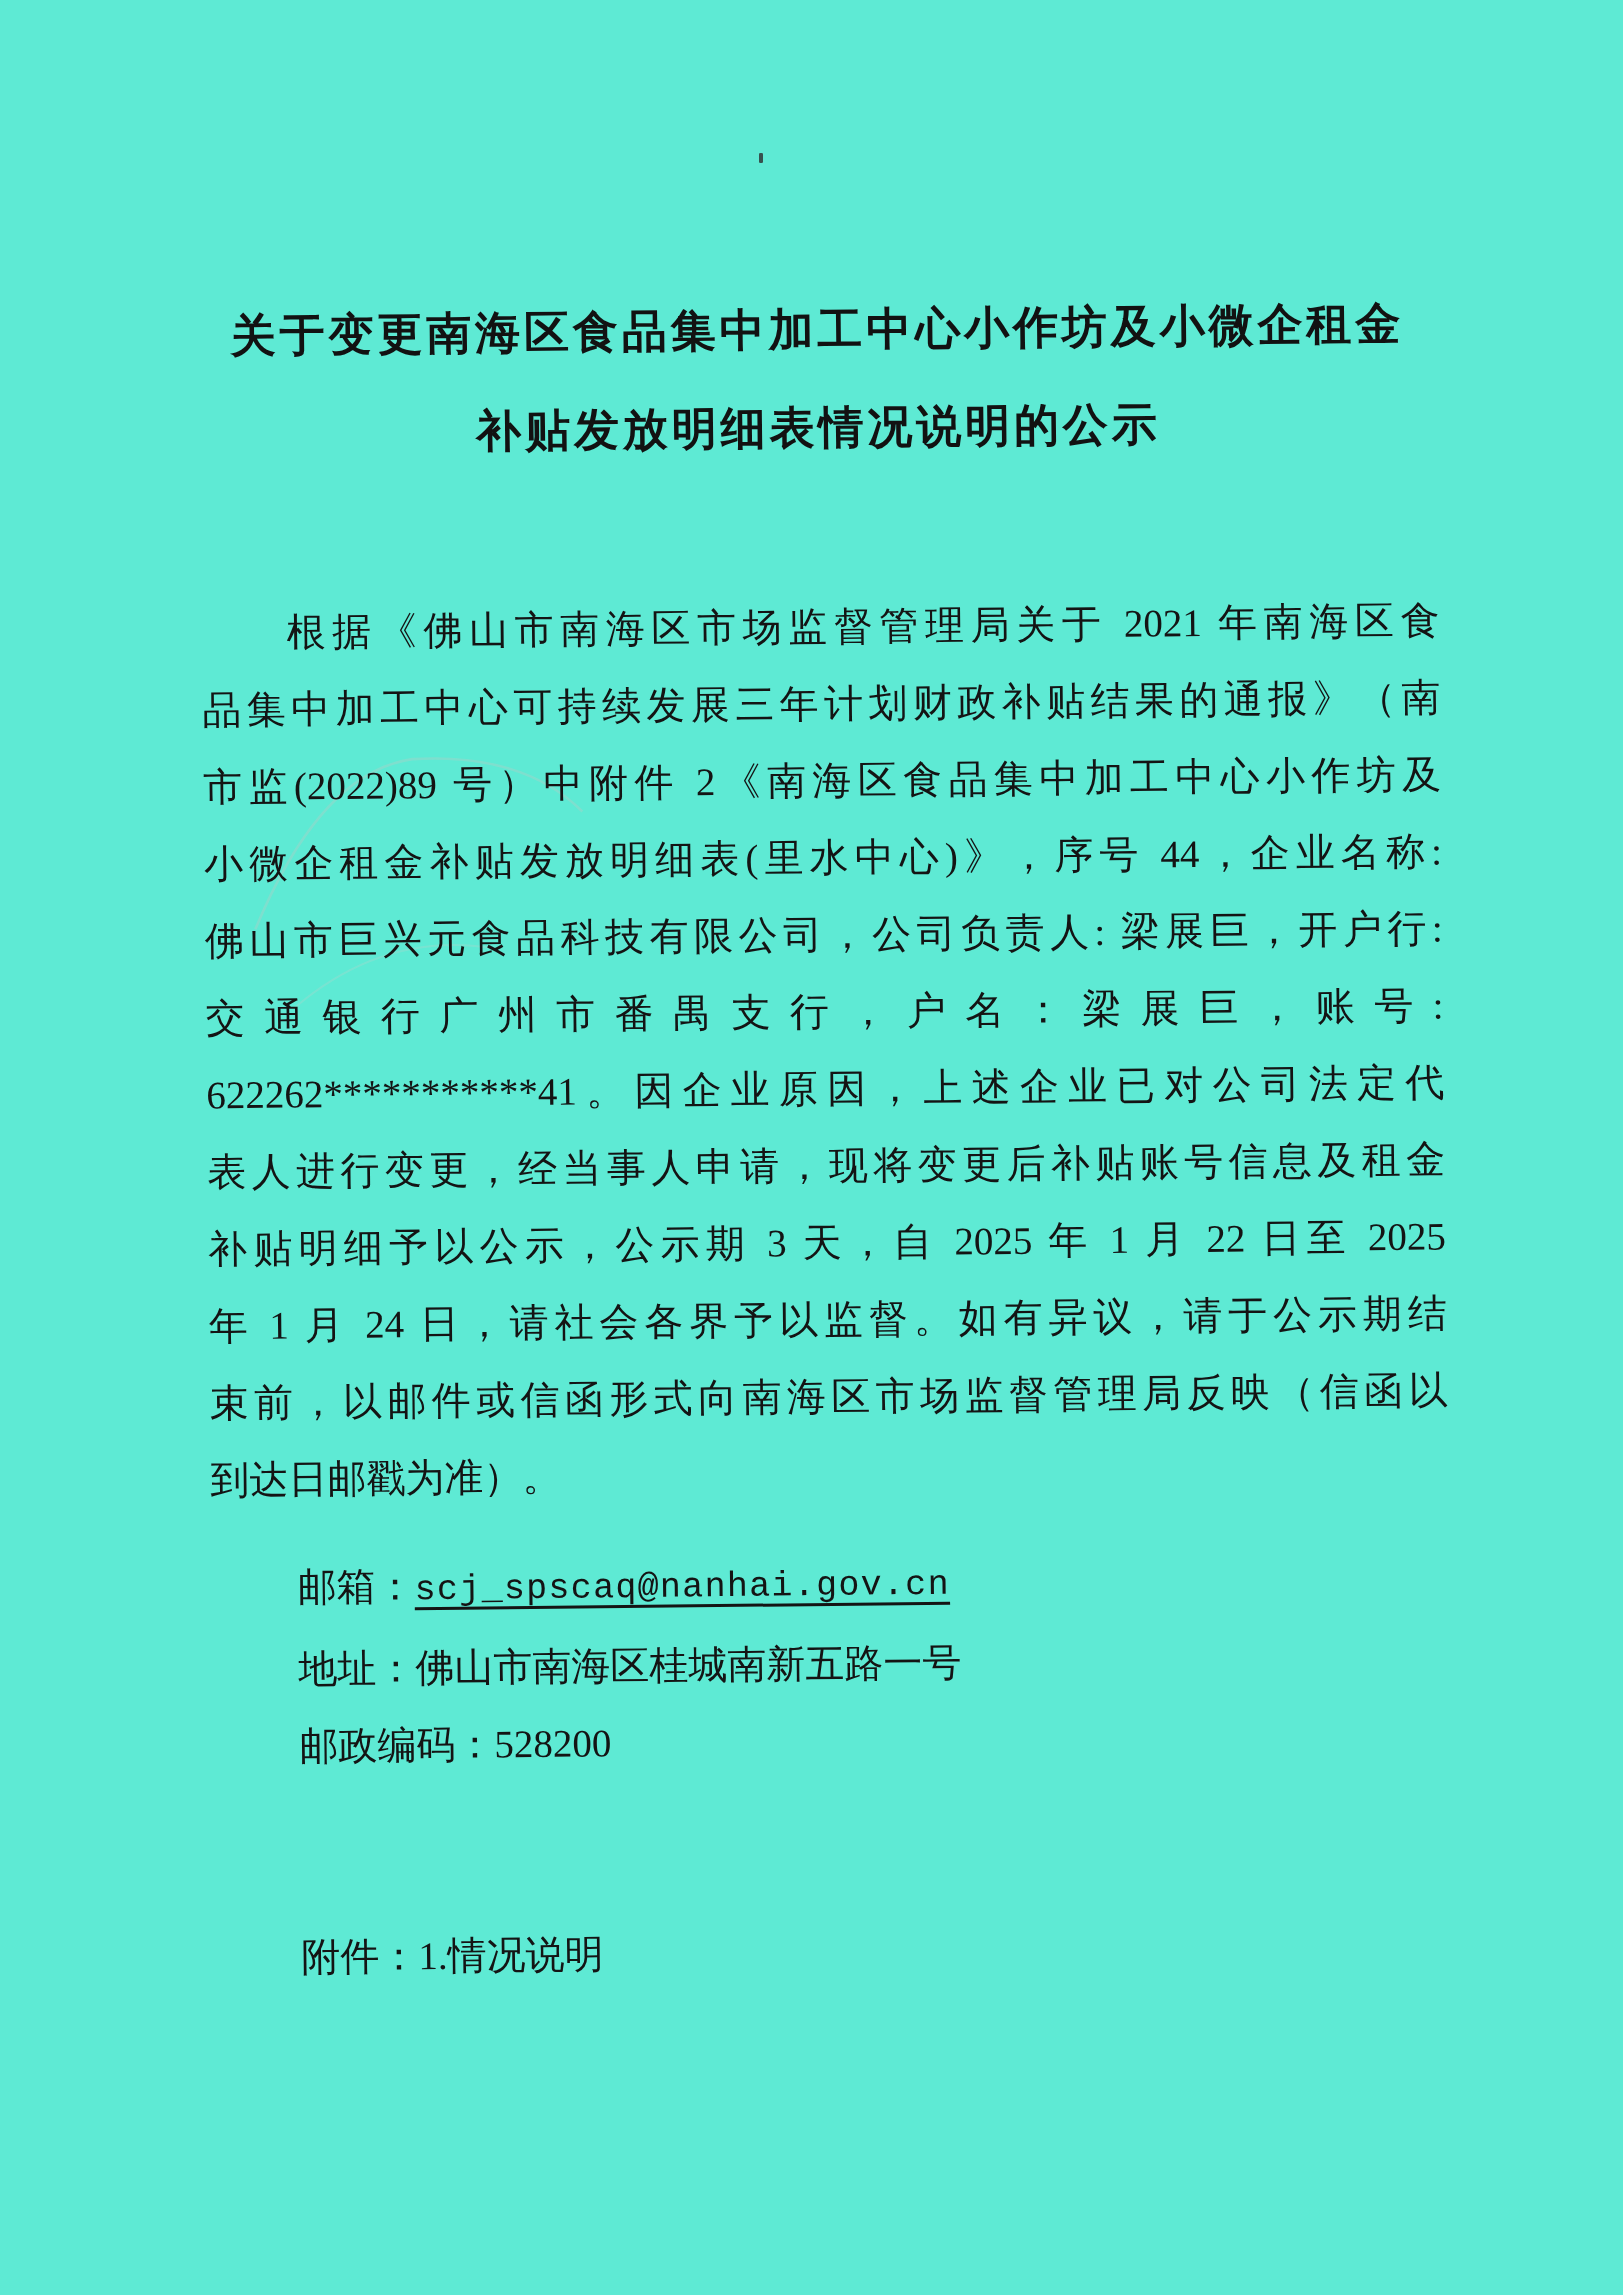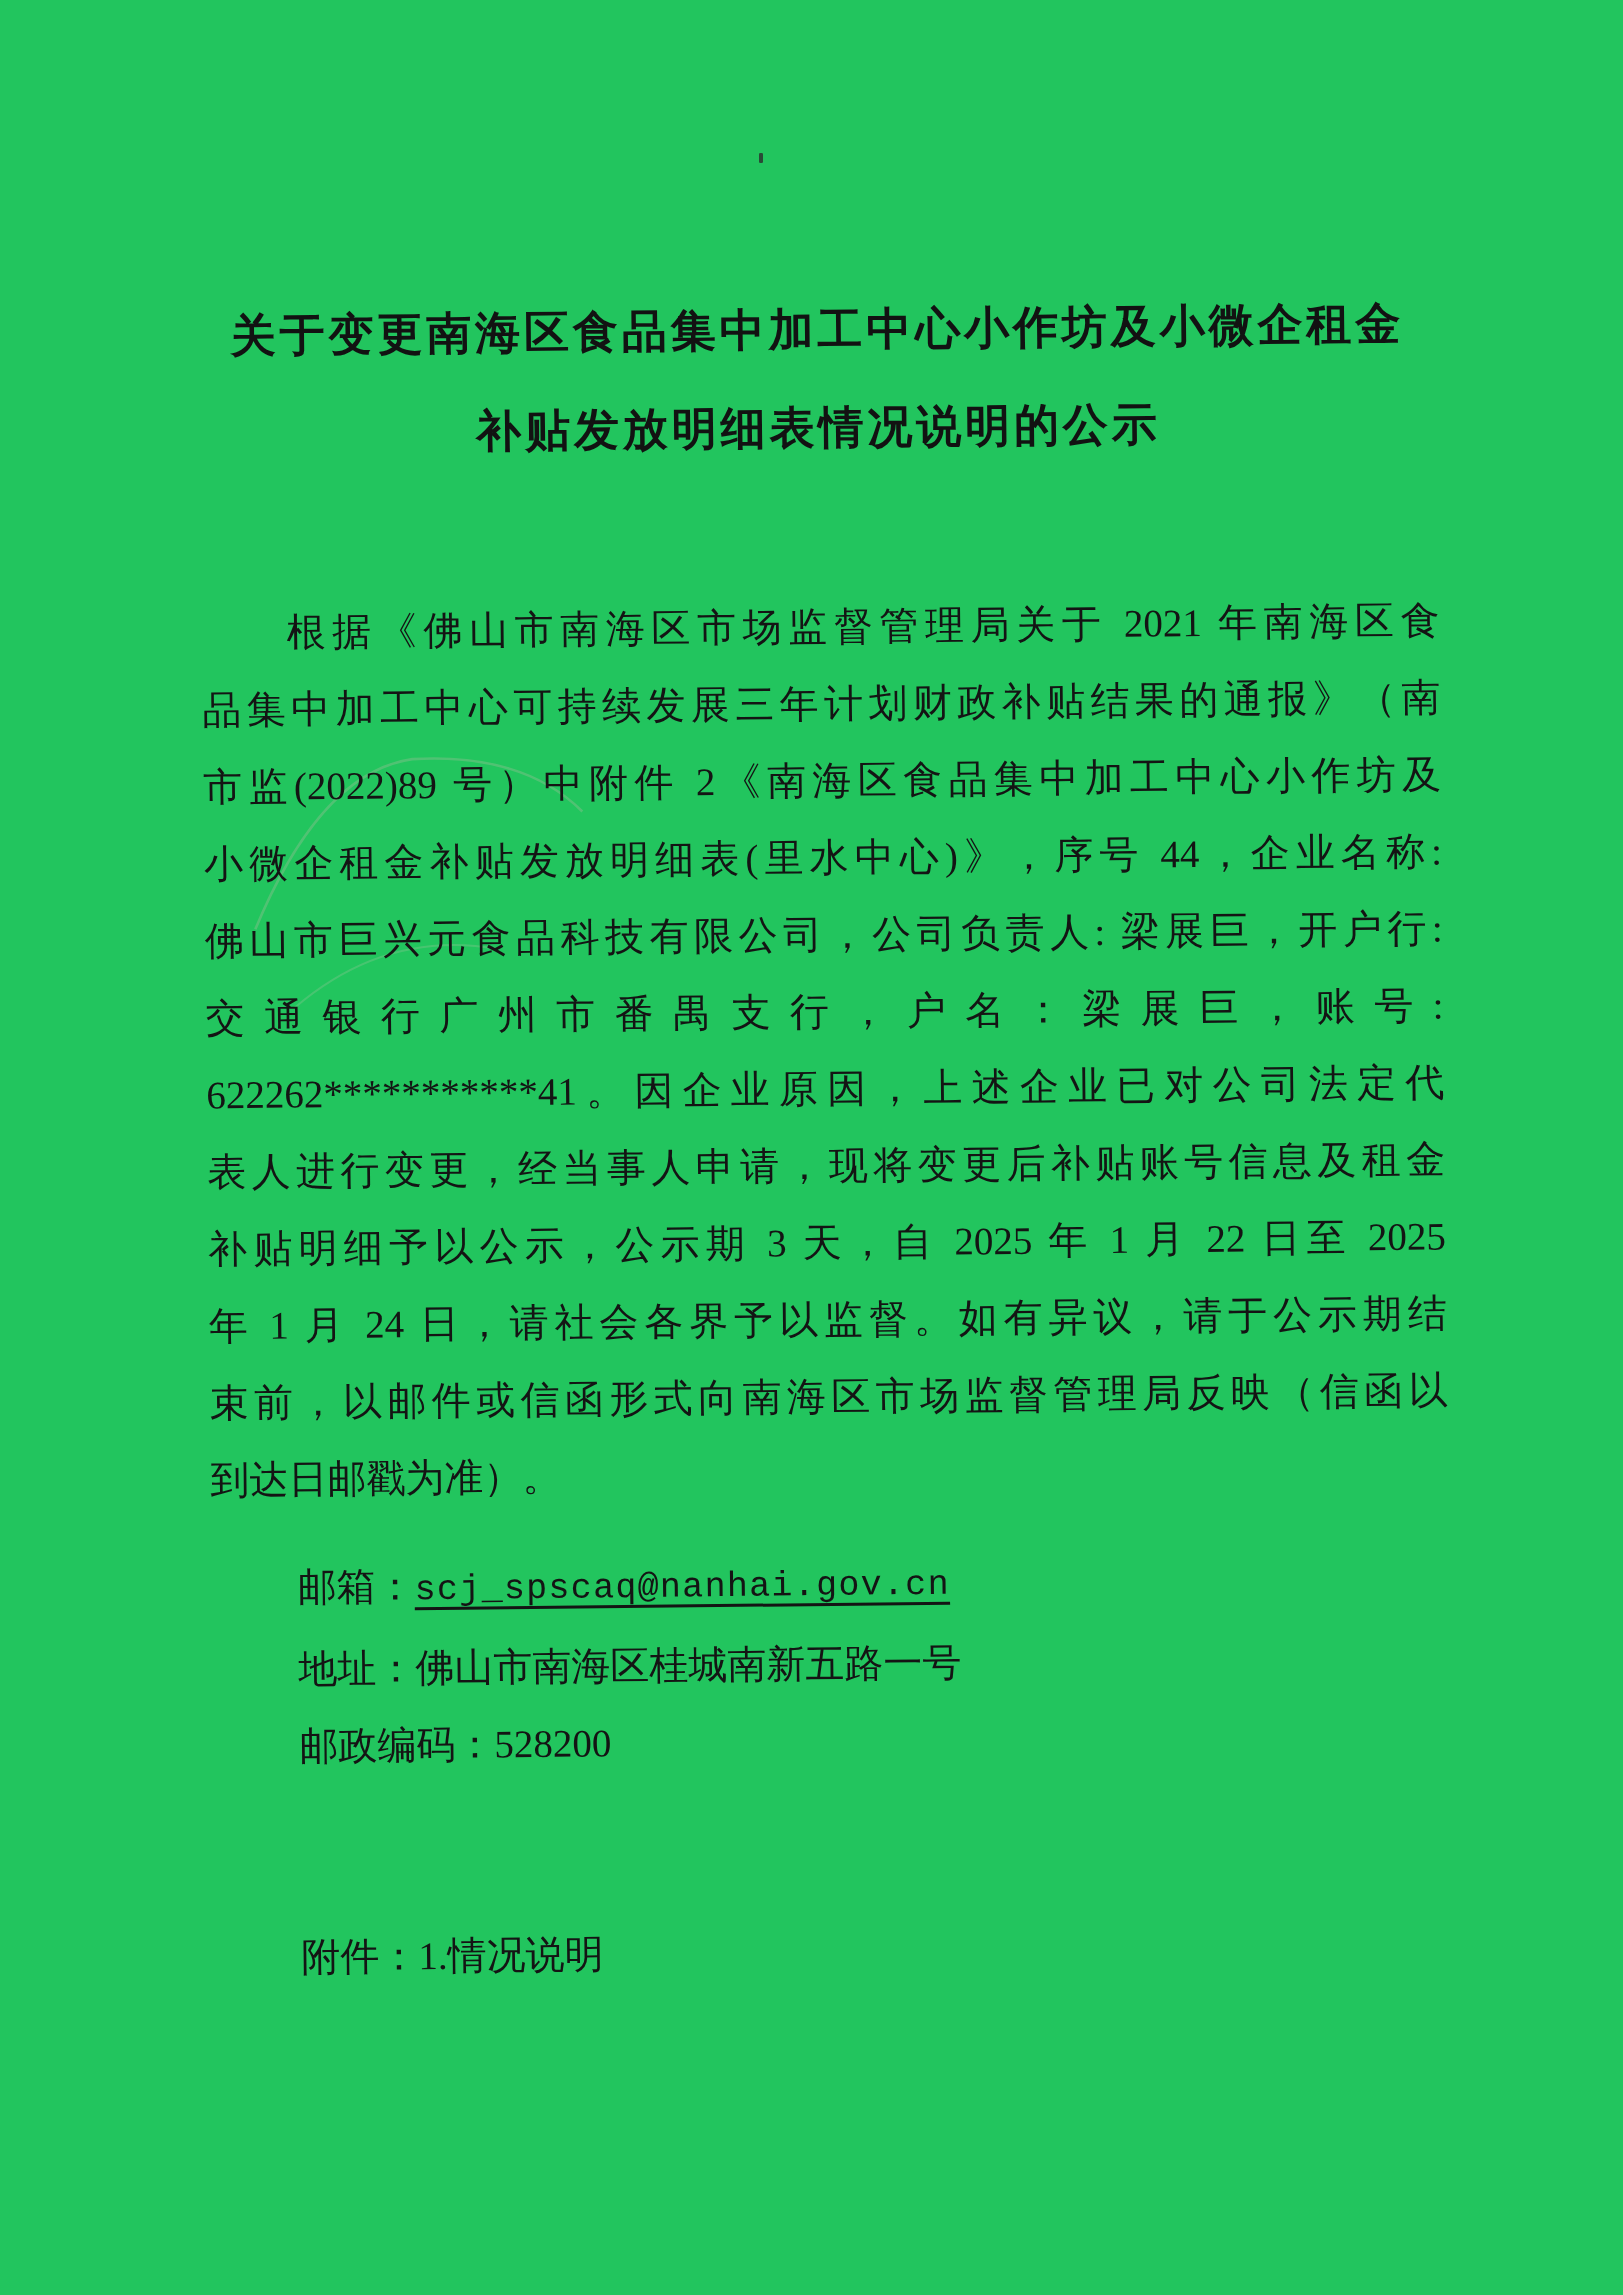--- a/index.html
+++ b/index.html
@@ -4,21 +4,21 @@
 <style>
   html, body {
     margin: 0;
     padding: 0;
     background: #ffffff;
   }
   .page {
     position: relative;
     width: 1623px;
     height: 2295px;
-    background: #22c55e;
+    background: #5eead4;
     overflow: hidden;
     color: #141414;
     font-family: "Liberation Serif", "DejaVu Serif", serif;
   }
   .tilt {
     position: absolute;
     left: 195px;
     top: 0;
     width: 1238px;
     transform: rotate(-0.6deg);

